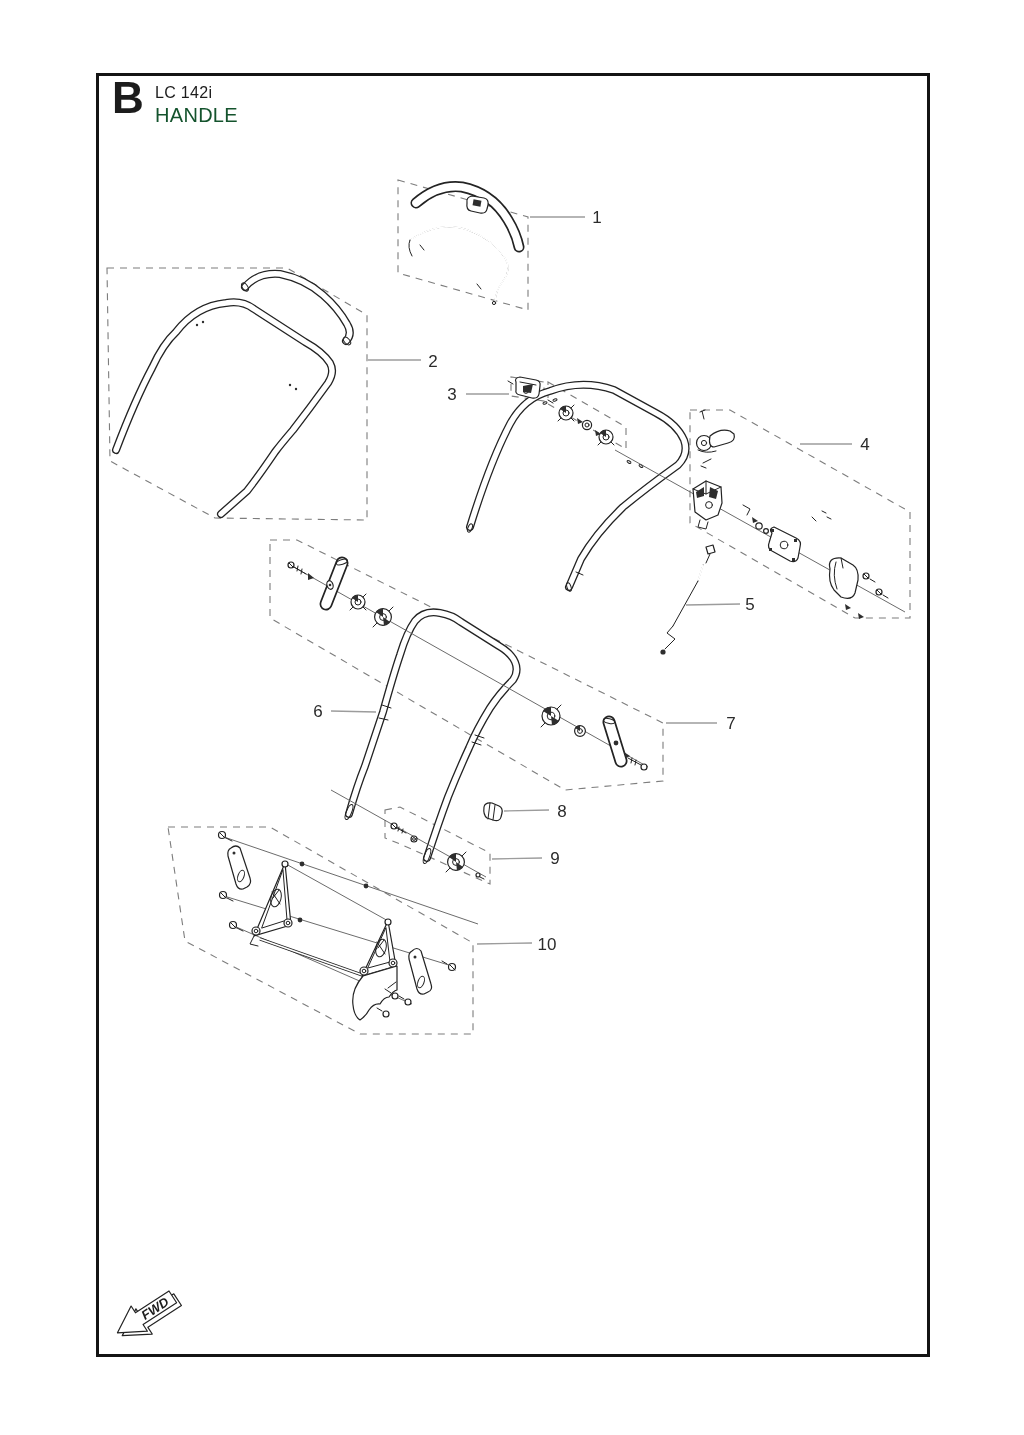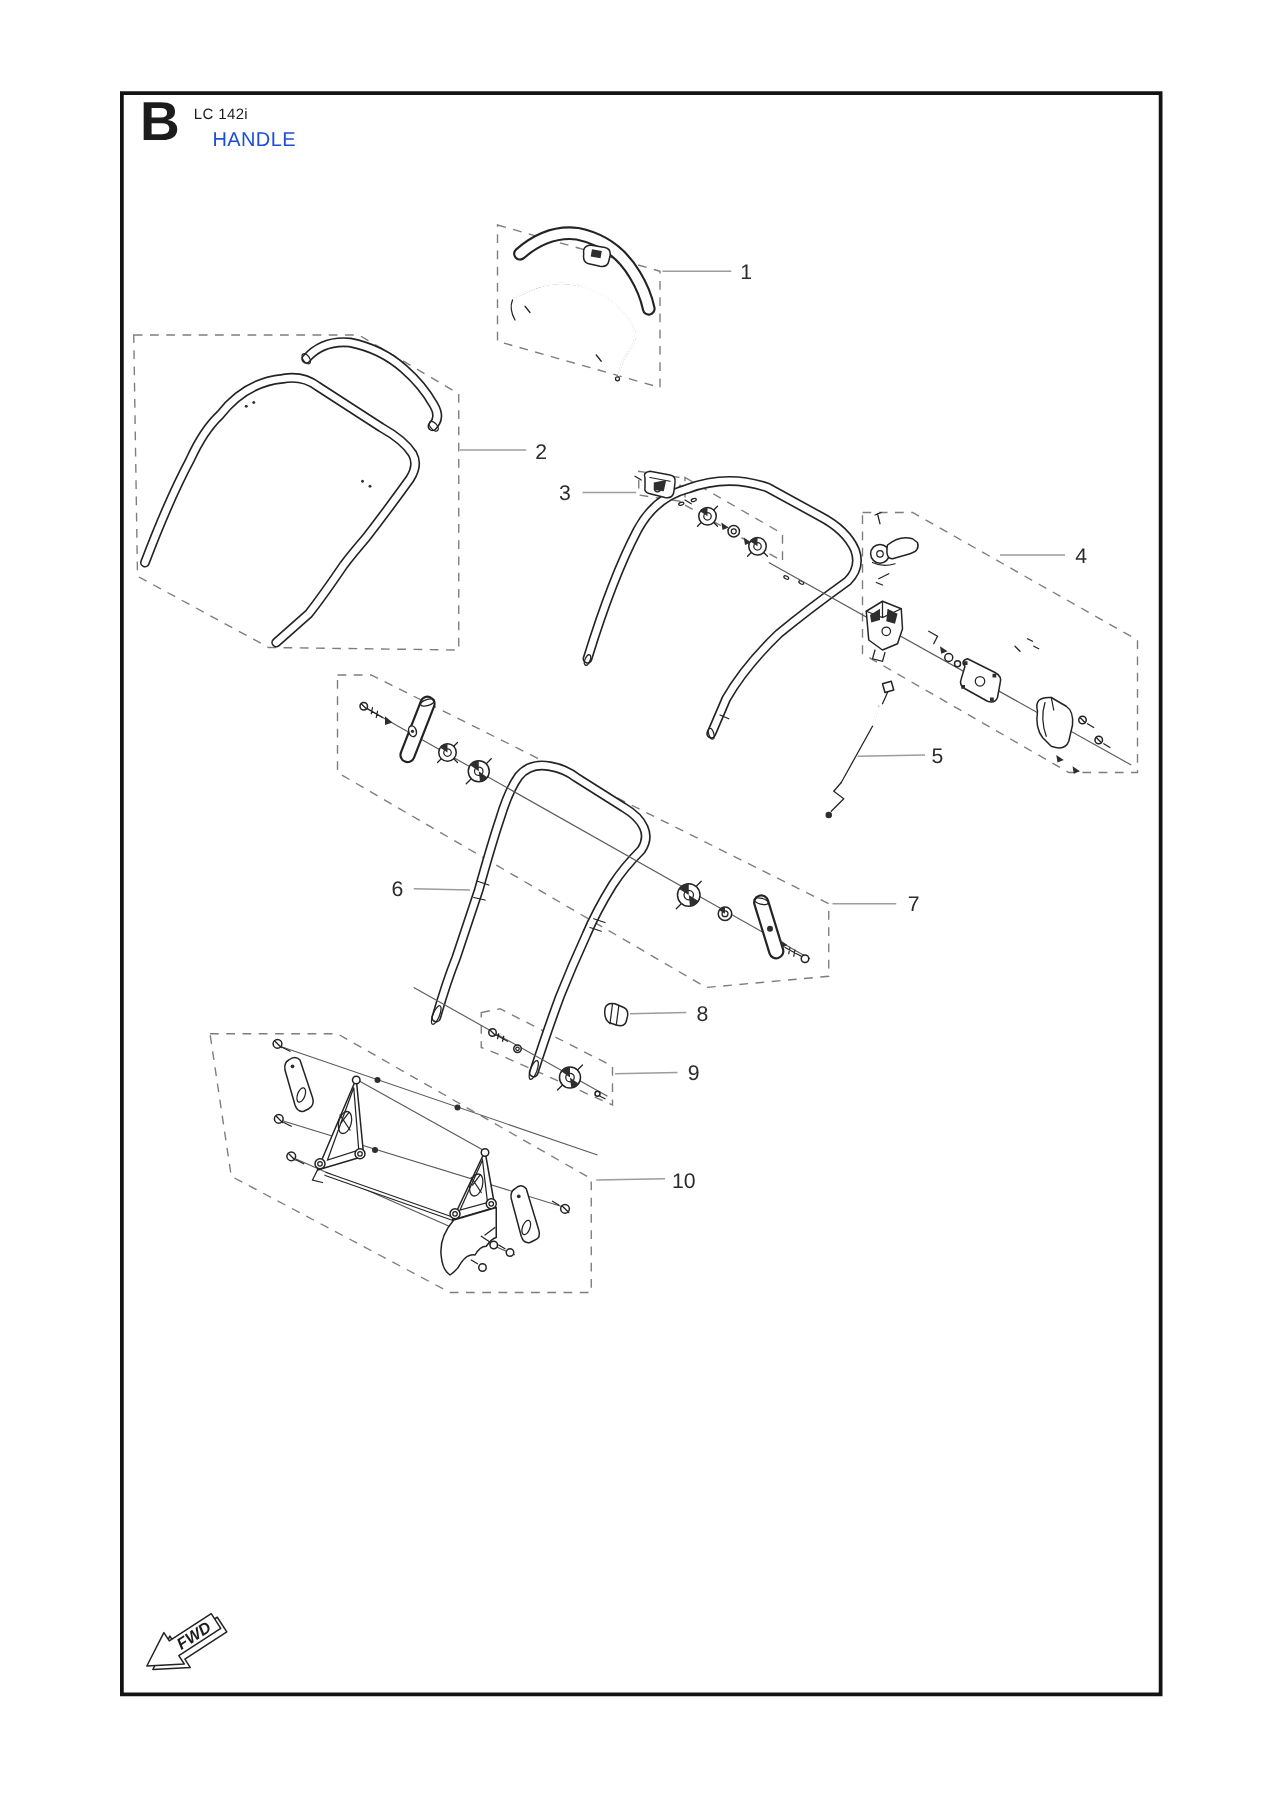--- a/index.html
+++ b/index.html
@@ -1,20 +1,20 @@
 <!DOCTYPE html>
 <html><head>
 <meta charset="utf-8">
 <style>
   html,body{margin:0;padding:0;background:#fff;}
   body{width:1024px;height:1435px;position:relative;font-family:"Liberation Sans",sans-serif;color:#222;overflow:hidden;}
   .page-border{position:absolute;left:96px;top:73px;width:834px;height:1284px;border:3px solid #141414;box-sizing:border-box;background:#fff;}
   .hdr-letter{position:absolute;left:112px;top:76px;font-size:44px;font-weight:600;color:#1c1c1c;line-height:1;}
-  .hdr-model{position:absolute;left:155px;top:84px;font-size:12px;color:#1c1c1c;letter-spacing:.3px;}
-  .hdr-title{position:absolute;left:170px;top:104px;font-size:16px;color:#1d4ed8;letter-spacing:.3px;}
+  .hdr-model{position:absolute;left:155px;top:84px;font-size:16px;color:#1c1c1c;letter-spacing:.3px;}
+  .hdr-title{position:absolute;left:155px;top:104px;font-size:20px;color:#14532d;letter-spacing:.3px;}
   svg.diagram{position:absolute;left:0;top:0;}
   .dash{fill:none;stroke:#7d7d7d;stroke-width:1.1;stroke-dasharray:7 6;}
   .lead{stroke:#9c9c9c;stroke-width:1.3;fill:none;}
   .lbl{font-size:17px;fill:#2b2b2b;font-family:"Liberation Sans",sans-serif;}
   .tube-o{stroke:#232323;stroke-width:8;fill:none;stroke-linecap:round;stroke-linejoin:round;}
   .tube-i{stroke:#ffffff;stroke-width:5.4;fill:none;stroke-linecap:round;stroke-linejoin:round;}
   .grip-o{stroke:#232323;stroke-width:11;fill:none;stroke-linecap:round;}
   .grip-i{stroke:#ffffff;stroke-width:7.6;fill:none;stroke-linecap:round;}
   .slv-o{stroke:#232323;stroke-width:13;fill:none;stroke-linecap:round;}
   .slv-i{stroke:#ffffff;stroke-width:9.5;fill:none;stroke-linecap:round;}

